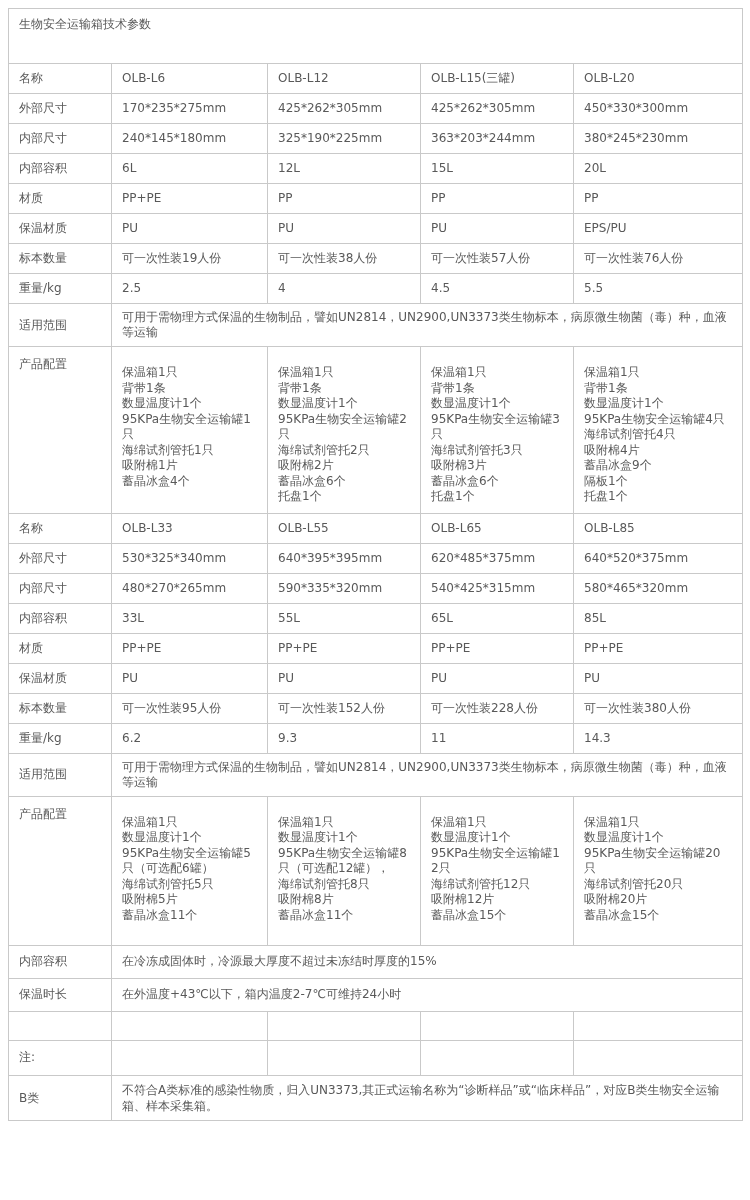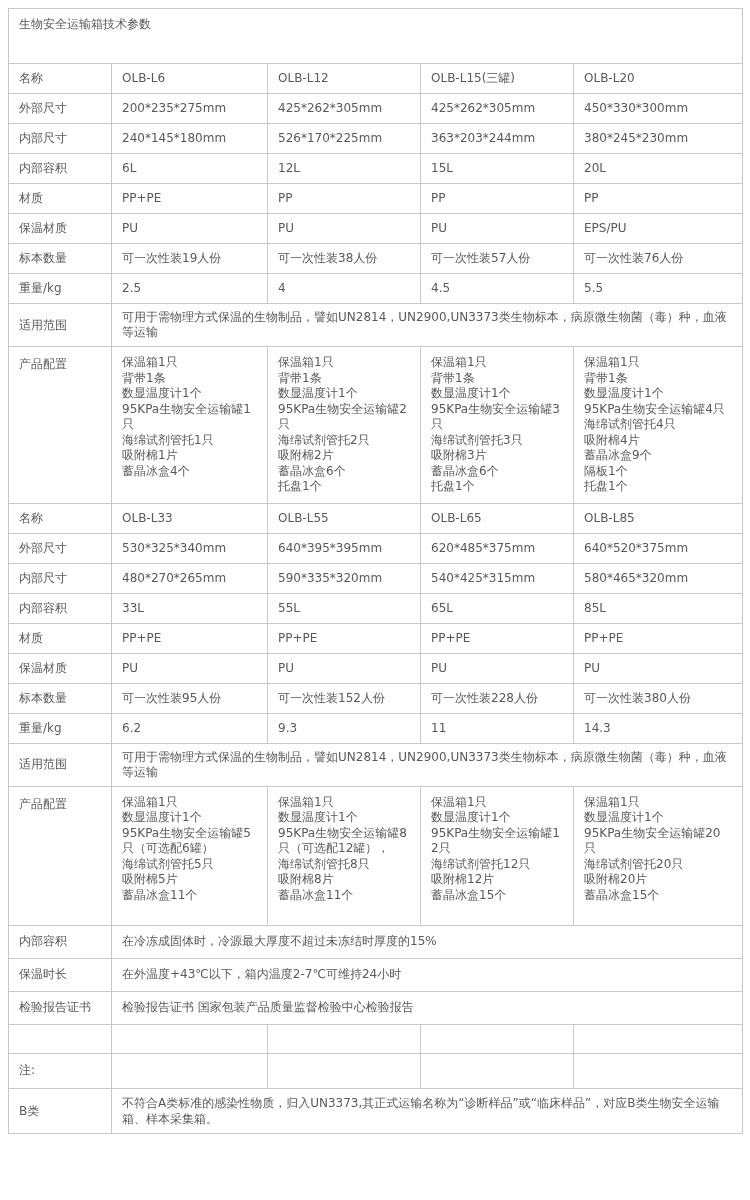--- a/index.html
+++ b/index.html
@@ -38,21 +38,21 @@
   td.title-cell {
     height: 40px;
     vertical-align: top;
     padding-top: 8px;
   }
   tr.spec-row td { height: 17px; }
   td.multiline {
     white-space: pre-line;
     vertical-align: top;
     line-height: 15.5px;
-    padding-top: 8px;
+    padding-top: 18px;
     padding-bottom: 8px;
   }
   tr.config-row-1 td { height: 132px; }
   tr.config-row-2 td { height: 122px; }
   tr.footer-row td { height: 20px; }
   tr.empty-row td { height: 16px; }
   tr.note-row td { height: 22px; }
   tr.class-row td { line-height: 16px; }
 </style>
 </head>
@@ -75,29 +75,29 @@
 
     <tr class="spec-row">
       <td>名称</td>
       <td>OLB-L6</td>
       <td>OLB-L12</td>
       <td>OLB-L15(三罐)</td>
       <td>OLB-L20</td>
     </tr>
     <tr class="spec-row">
       <td>外部尺寸</td>
-      <td>200*235*275mm</td>
+      <td>170*235*275mm</td>
       <td>425*262*305mm</td>
       <td>425*262*305mm</td>
       <td>450*330*300mm</td>
     </tr>
     <tr class="spec-row">
       <td>内部尺寸</td>
       <td>240*145*180mm</td>
-      <td>526*170*225mm</td>
+      <td>325*190*225mm</td>
       <td>363*203*244mm</td>
       <td>380*245*230mm</td>
     </tr>
     <tr class="spec-row">
       <td>内部容积</td>
       <td>6L</td>
       <td>12L</td>
       <td>15L</td>
       <td>20L</td>
     </tr>
@@ -262,24 +262,20 @@
     </tr>
 
     <tr class="footer-row">
       <td>内部容积</td>
       <td colspan="4">在冷冻成固体时，冷源最大厚度不超过未冻结时厚度的15%</td>
     </tr>
     <tr class="footer-row">
       <td>保温时长</td>
       <td colspan="4">在外温度+43℃以下，箱内温度2-7℃可维持24小时</td>
     </tr>
-    <tr class="footer-row">
-      <td>检验报告证书</td>
-      <td colspan="4">检验报告证书 国家包装产品质量监督检验中心检验报告</td>
-    </tr>
 
     <tr class="empty-row">
       <td></td>
       <td></td>
       <td></td>
       <td></td>
       <td></td>
     </tr>
 
     <tr class="note-row">

